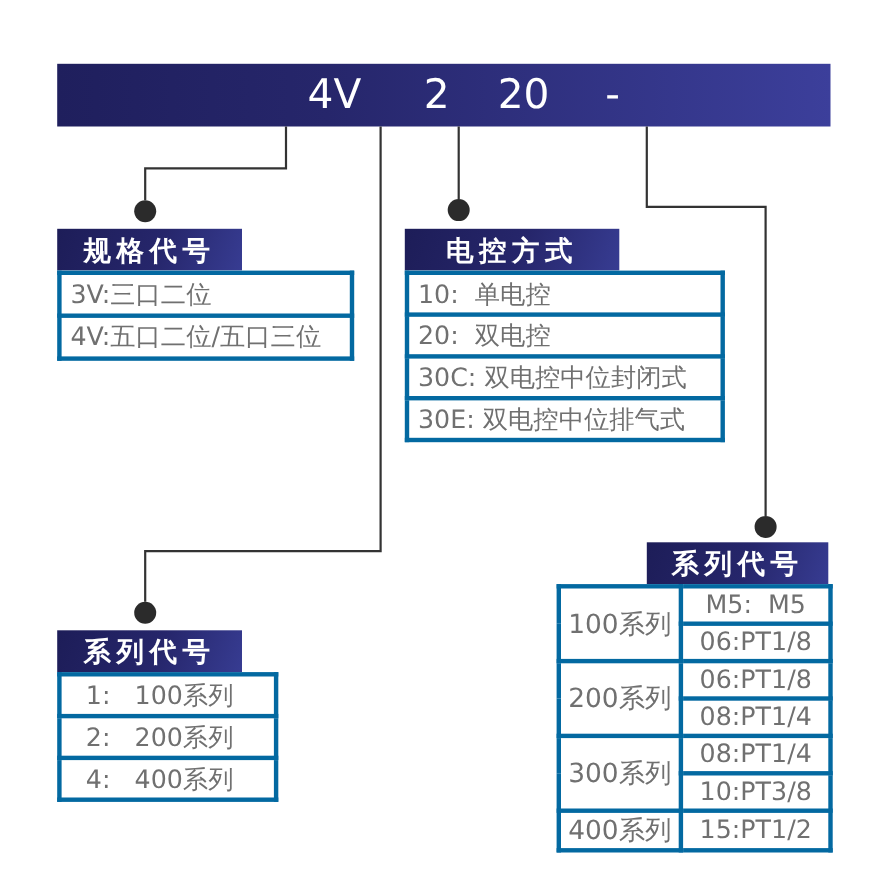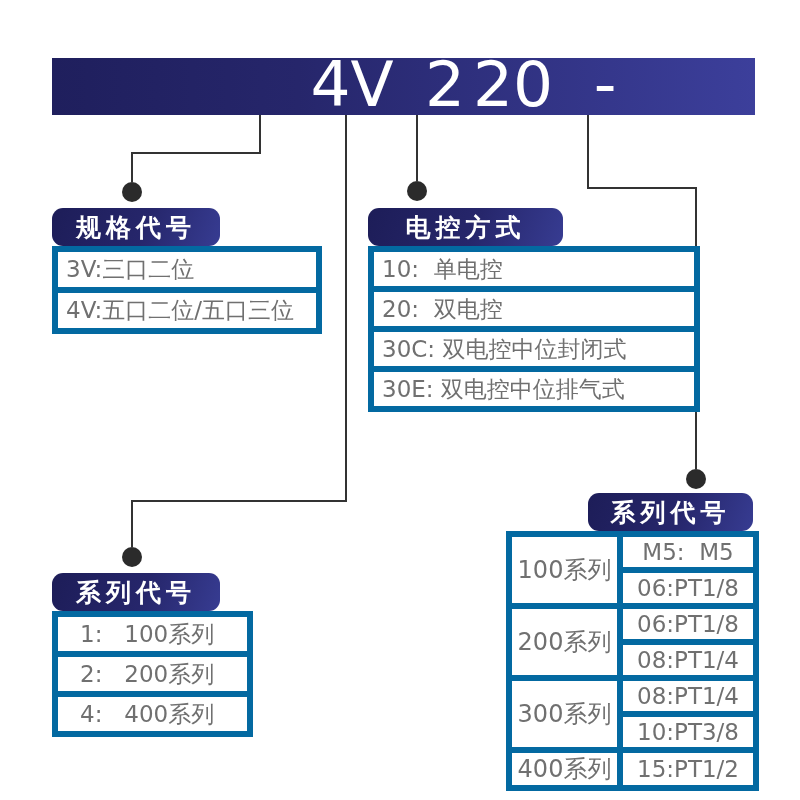--- a/index.html
+++ b/index.html
@@ -7,54 +7,54 @@
     position:relative;width:800px;height:800px;background:#ffffff;overflow:hidden;
     font-family:"DejaVu Sans","Liberation Sans",sans-serif;
   }
   
   .banner{
     position:absolute;left:52px;top:58px;width:703px;height:57px;
     background:linear-gradient(90deg,#1f1f5d 0%,#26266b 35%,#3c3f9b 100%);
   }
   .banner .seg{
     position:absolute;top:50%;transform:translate(-50%,-54%);
-    color:#ffffff;font-size:63px;font-weight:500;line-height:1;white-space:pre;margin-left:48px;
+    color:#ffffff;font-size:37px;font-weight:500;line-height:1;white-space:pre;
   }
   
   svg.connectors{position:absolute;left:0;top:0;pointer-events:none;}
   
   .chip{
     position:absolute;height:38px;display:flex;align-items:center;justify-content:center;
     background:linear-gradient(110deg,#1d1d58 0%,#26266b 55%,#373c92 100%);
-    color:#ffffff;font-size:25px;font-weight:bold;letter-spacing:5px;border-radius:11px;
+    color:#ffffff;font-size:25px;font-weight:bold;letter-spacing:5px;
   }
   
   table.box{
     position:absolute;border-collapse:collapse;background:#ffffff;
     color:#707070;font-size:23px;table-layout:fixed;
   }
   table.box td{
-    border:6px solid #0369a1;padding:0 0 0 8px;white-space:pre;
+    border:4px solid #0369a1;padding:0 0 0 8px;white-space:pre;
     overflow:hidden;vertical-align:middle;
   }
   table.spec td{height:35px;}
   table.ctrl td{height:34px;}
   table.series-left td{height:34px;padding-left:22px;}
   table.port td{text-align:center;padding:0;height:30px;}
   table.port td.grp{font-size:24px;border-radius:11px;}
 </style>
 </head>
 <body>
 
 <div class="stage">
 
   <div class="banner">
     <span class="seg" style="left:252px">4V</span>
     <span class="seg" style="left:345px">2</span>
-    <span class="seg" style="left:413px">20</span>
+    <span class="seg" style="left:424px">20</span>
     <span class="seg" style="left:505px">-</span>
   </div>
 
   <svg class="connectors" width="800" height="800" viewBox="0 0 800 800">
     <polyline points="260,115 260,153 132,153 132,182" fill="none" stroke="#333333" stroke-width="2"></polyline>
     <circle cx="132" cy="192" r="10" fill="#2b2b2b"></circle>
     <polyline points="346,115 346,501 132,501 132,547" fill="none" stroke="#333333" stroke-width="2"></polyline>
     <circle cx="132" cy="557" r="10" fill="#2b2b2b"></circle>
     <polyline points="417,115 417,181" fill="none" stroke="#333333" stroke-width="2"></polyline>
     <circle cx="417" cy="191" r="10" fill="#2b2b2b"></circle>
@@ -68,21 +68,21 @@
         <tr>
           <td>3V:三口二位</td>
         </tr>
     <tr>
           <td>4V:五口二位/五口三位</td>
         </tr>
   </tbody>
     </table>
 
   <div class="chip" style="left:368px;top:208px;width:195px">电控方式</div>
-  <table class="box ctrl" style="left:368px;top:246px;width:332px">
+  <table class="box ctrl" style="left:368px;top:246px;width:291px">
     <tbody>
         <tr>
           <td>10:  单电控</td>
         </tr>
     <tr>
           <td>20:  双电控</td>
         </tr>
     <tr>
           <td>30C: 双电控中位封闭式</td>
         </tr>

